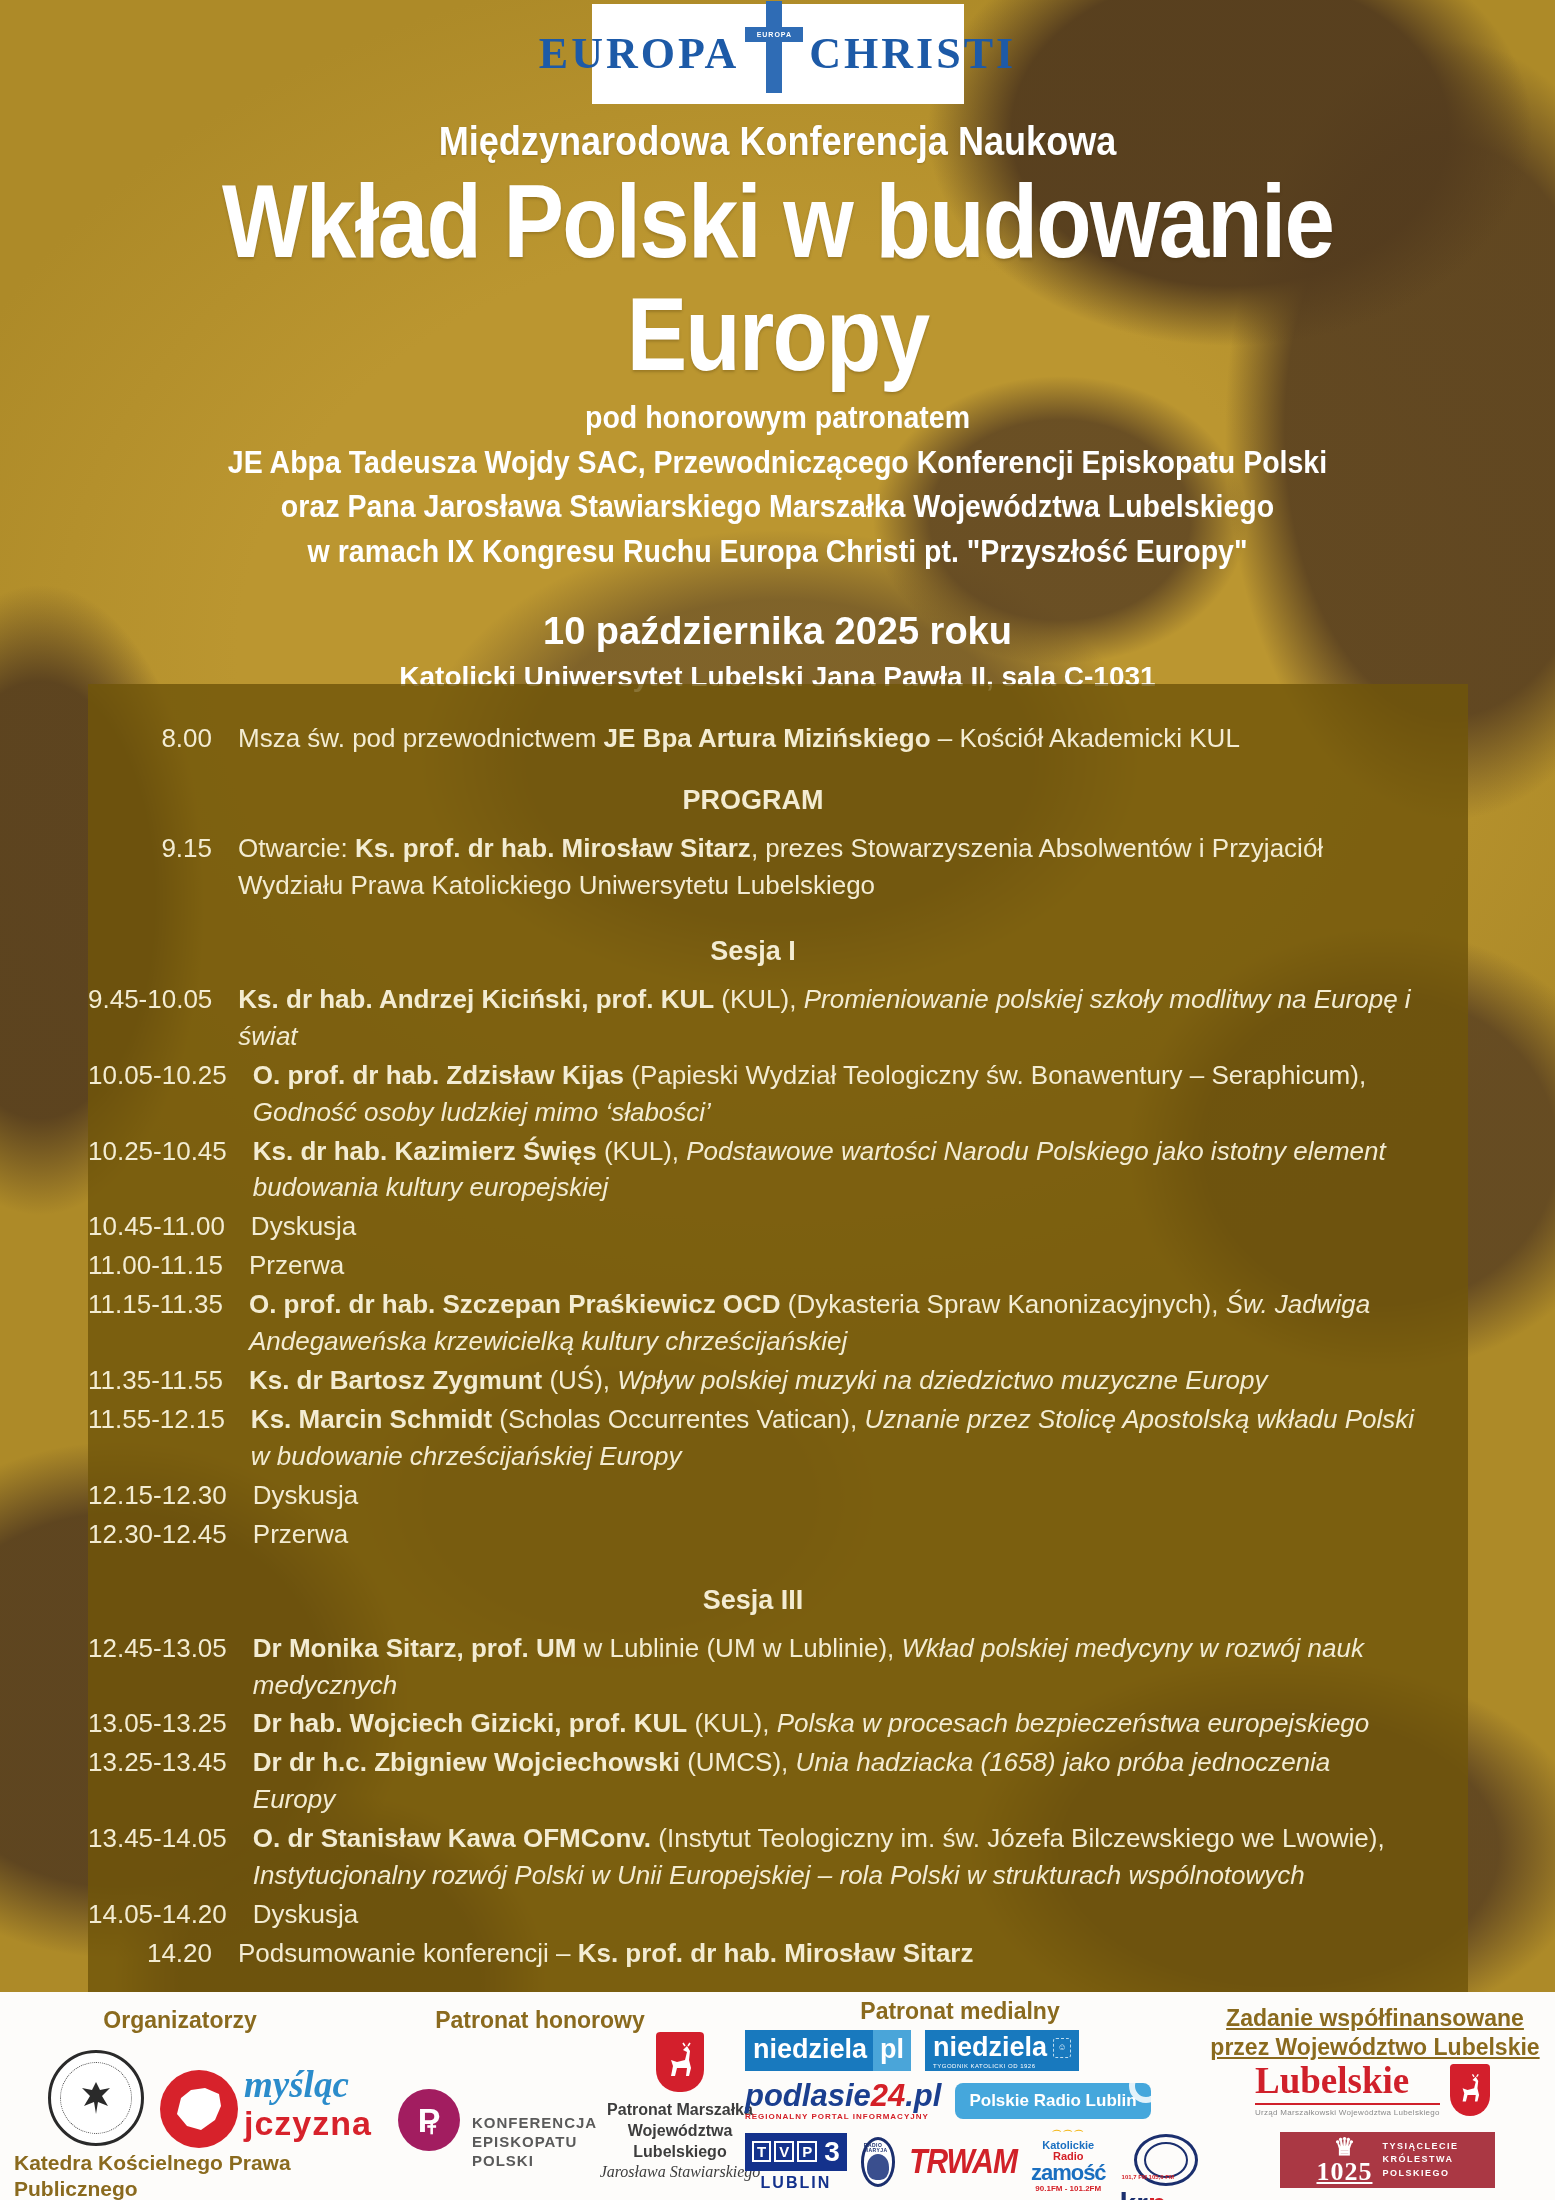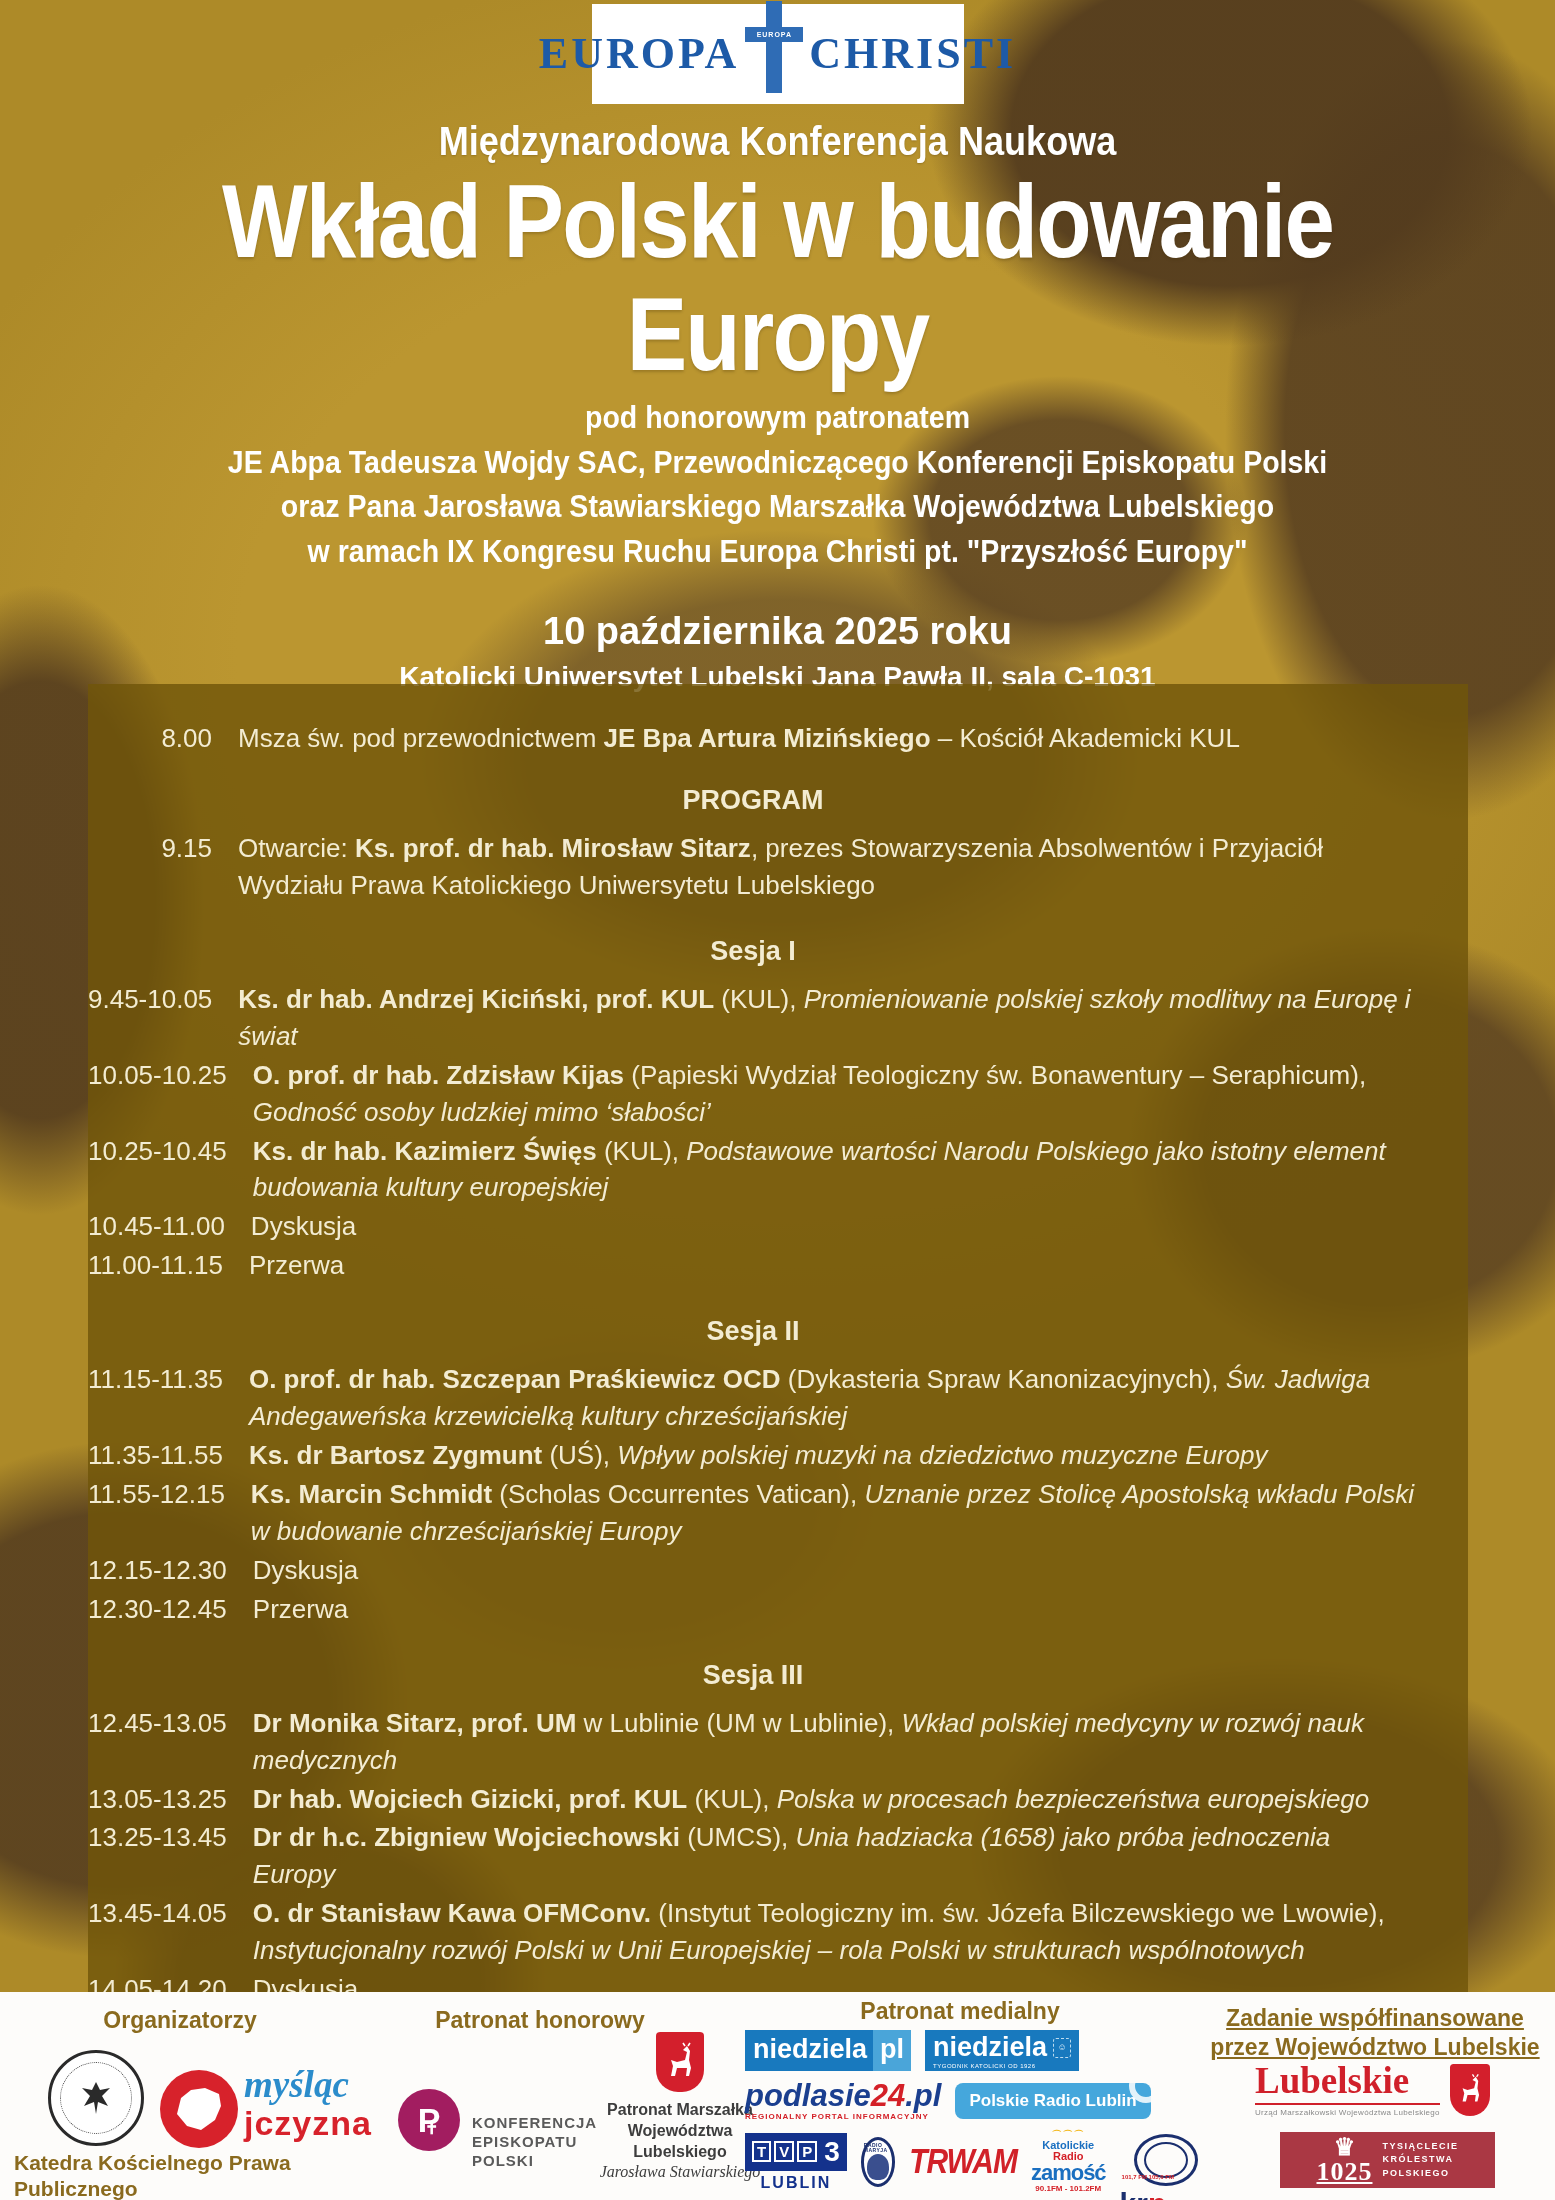--- a/index.html
+++ b/index.html
@@ -199,21 +199,20 @@
           <div class="prog-text"><span class="seg-b">Ks. dr hab. Kazimierz Święs</span><span class="seg-n"> (KUL), </span><span class="seg-i">Podstawowe wartości Narodu Polskiego jako istotny element budowania kultury europejskiej</span></div>
         </div>
         <div class="prog-row">
           <div class="prog-time">10.45-11.00</div>
           <div class="prog-text"><span class="seg-n">Dyskusja</span></div>
         </div>
         <div class="prog-row">
           <div class="prog-time">11.00-11.15</div>
           <div class="prog-text"><span class="seg-n">Przerwa</span></div>
         </div>
-        <div class="prog-heading">Sesja II</div>
         <div class="prog-row">
           <div class="prog-time">11.15-11.35</div>
           <div class="prog-text"><span class="seg-b">O. prof. dr hab. Szczepan Praśkiewicz OCD</span><span class="seg-n"> (Dykasteria Spraw Kanonizacyjnych), </span><span class="seg-i">Św. Jadwiga Andegaweńska krzewicielką kultury chrześcijańskiej</span></div>
         </div>
         <div class="prog-row">
           <div class="prog-time">11.35-11.55</div>
           <div class="prog-text"><span class="seg-b">Ks. dr Bartosz Zygmunt</span><span class="seg-n"> (UŚ), </span><span class="seg-i">Wpływ polskiej muzyki na dziedzictwo muzyczne Europy</span></div>
         </div>
         <div class="prog-row">
           <div class="prog-time">11.55-12.15</div>

